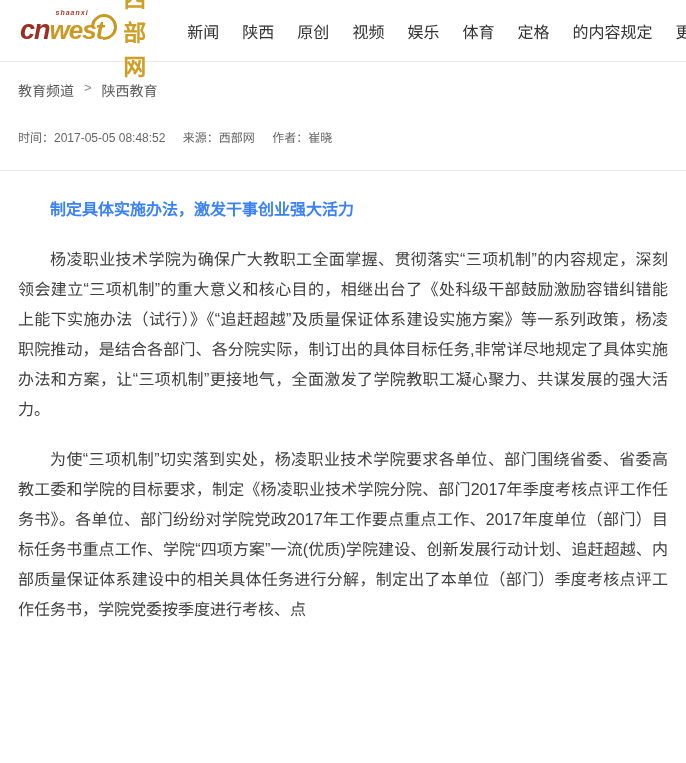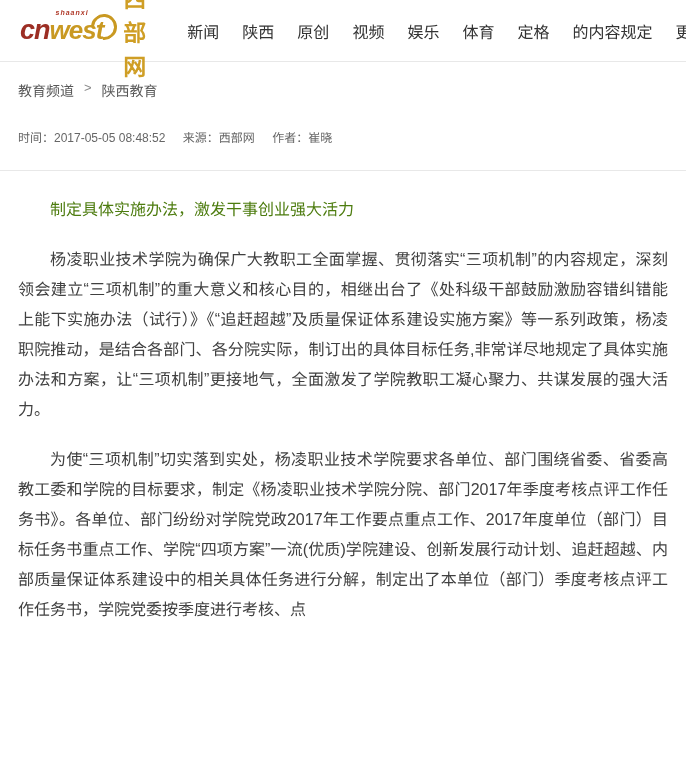--- a/index.html
+++ b/index.html
@@ -55,21 +55,21 @@
     letter-spacing: 0.5px; white-space: nowrap;
   }
 
   .article-meta { margin-top: 28px; font-size: 12px; color: #666; }
   .article-meta .meta-item { margin-right: 14px; }
 
   .divider { margin-top: 25px; border: 0; border-top: 1px solid #e8e8e8; margin-left: -18px; margin-right: -18px; }
 
   .article-body { margin-top: 24px; font-size: 16px; color: #404040; line-height: 30px; text-align: justify; }
   .article-body p { text-indent: 2em; margin-bottom: 20px; }
-  .article-body .sub-heading { text-indent: 2em; margin-bottom: 20px; font-weight: normal; color: #4d7c0f; }
+  .article-body .sub-heading { text-indent: 2em; margin-bottom: 20px; font-weight: bold; color: #3b82f6; }
 </style>
 </head>
 <body>
 
 <header class="site-header">
   <div class="logo">
     <span class="logo-en">
       <span class="logo-cn-part">cn</span>
       <span class="logo-west-wrap">
         <span class="logo-shaanxi">shaanxi</span>

